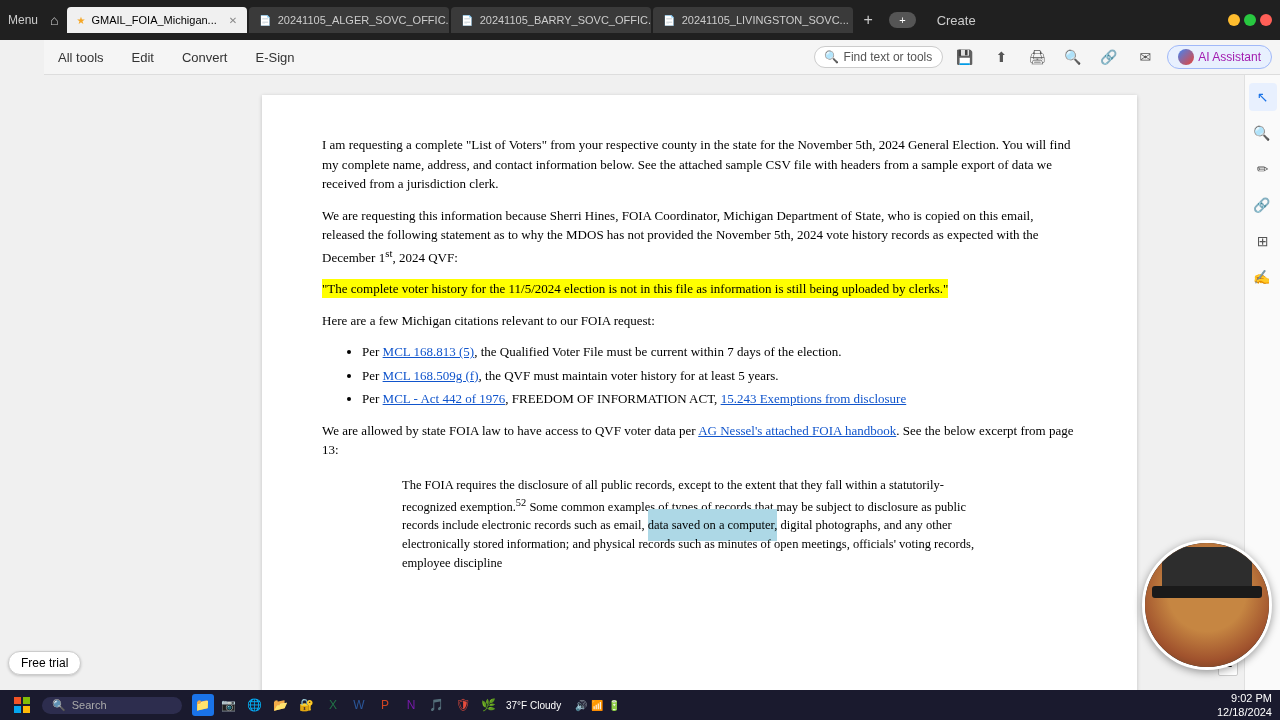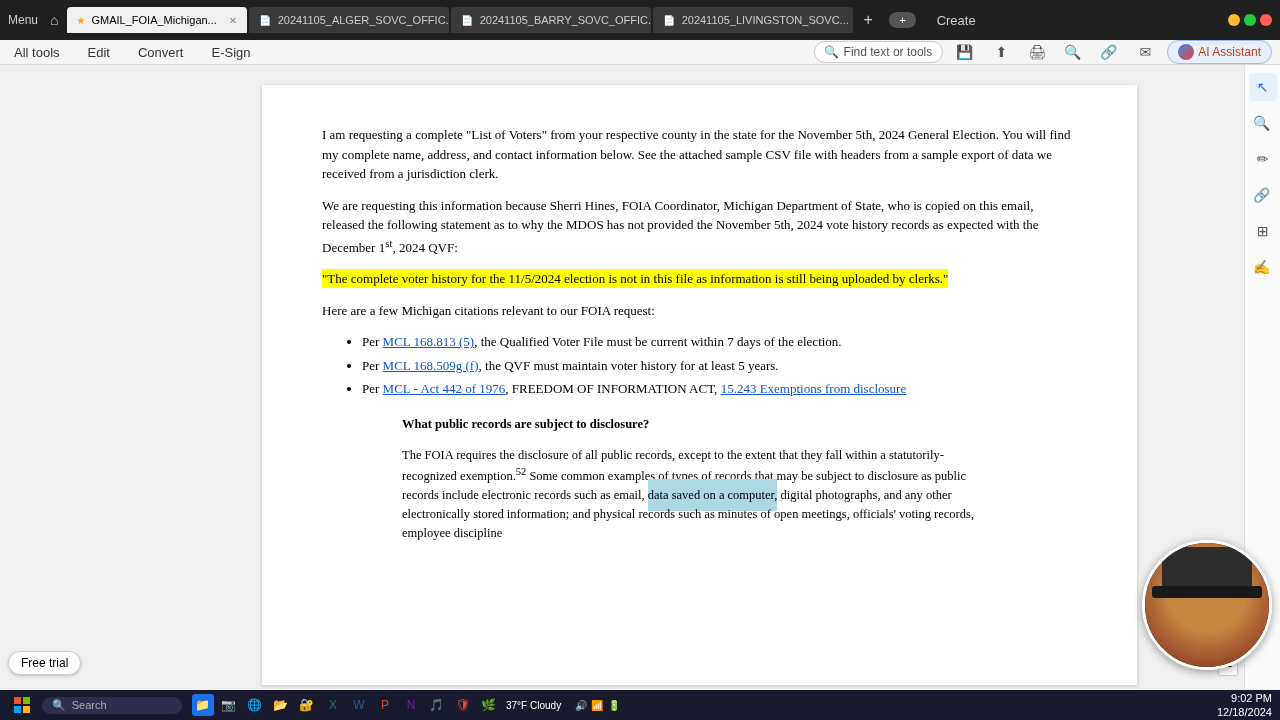--- a/index.html
+++ b/index.html
@@ -59,27 +59,28 @@
       font-size: 8px; color: transparent; cursor: pointer;
     }
     .titlebar-btn.minimize { background: #febc2e; }
     .titlebar-btn.maximize { background: #28c840; }
     .titlebar-btn.close { background: #ff5f57; }
     .menu-hamburger { color: #ccc; font-size: 12px; margin-right: 8px; cursor: pointer; }
     .home-icon { color: #ccc; font-size: 14px; margin-right: 4px; cursor: pointer; }
 
     
     .toolbar {
-      height: 25px;
+      height: 35px;
       background: #f5f5f5;
       border-bottom: 1px solid #ddd;
       display: flex;
       align-items: center;
       padding: 12px 8px;
       gap: 16px;
+      margin-left: 44px;
     }
     .toolbar-item {
       font-size: 13px;
       color: #333;
       cursor: pointer;
       padding: 4px 6px;
       border-radius: 3px;
     }
     .toolbar-right {
       margin-left: auto;
@@ -100,21 +101,21 @@
     }
     .ai-btn {
       display: flex;
       align-items: center;
       gap: 4px;
       background: #e8f0fe;
       border: 1px solid #a0b8f8;
       border-radius: 14px;
       padding: 3px 10px;
       font-size: 12px;
-      color: #c2410c;
+      color: #a21caf;
       cursor: pointer;
     }
     .ai-btn .ai-avatar {
       width: 16px; height: 16px; border-radius: 50%;
       background: linear-gradient(135deg, #4285f4, #ea4335);
     }
     .icon-btn {
       width: 28px; height: 28px; border-radius: 50%;
       display: flex; align-items: center; justify-content: center;
       cursor: pointer; color: #555; font-size: 14px;
@@ -396,23 +397,25 @@
           <span>Per </span><a class="link-text">MCL 168.813 (5)</a><span>, the Qualified Voter File must be current within 7 days of the election.</span>
         </li>
         <li>
           <span>Per </span><a class="link-text">MCL 168.509g (f)</a><span>, the QVF must maintain voter history for at least 5 years.</span>
         </li>
         <li>
           <span>Per </span><a class="link-text">MCL - Act 442 of 1976</a><span>, FREEDOM OF INFORMATION ACT, </span><a class="link-text">15.243 Exemptions from disclosure</a>
         </li>
       </ul>
 
+      <p>
+        <span>We are allowed by state FOIA law to have access to QVF voter data per </span><a class="link-text">AG Nessel's attached FOIA handbook</a><span>.  See the below excerpt from page 13:</span>
+      </p>
 
       <div class="blockquote-section">
-        <p class="blockquote-title">What public records are subject to disclosure?</p>
         <p>
           <span>The FOIA requires the disclosure of all public records, except to the extent that they fall within a statutorily-recognized exemption.</span><sup>52</sup><span> Some common examples of types of records that may be subject to disclosure as public records include electronic records such as email, </span><span class="highlight-blue">data saved on a computer,</span><span> digital photographs, and any other electronically stored information; and physical records such as minutes of open meetings, officials' voting records, employee discipline</span>
         </p>
       </div>
     </div>
   </div>
 
   <div class="right-sidebar">
     <div class="sidebar-icon active">↖</div>
     <div class="sidebar-icon">🔍</div>

